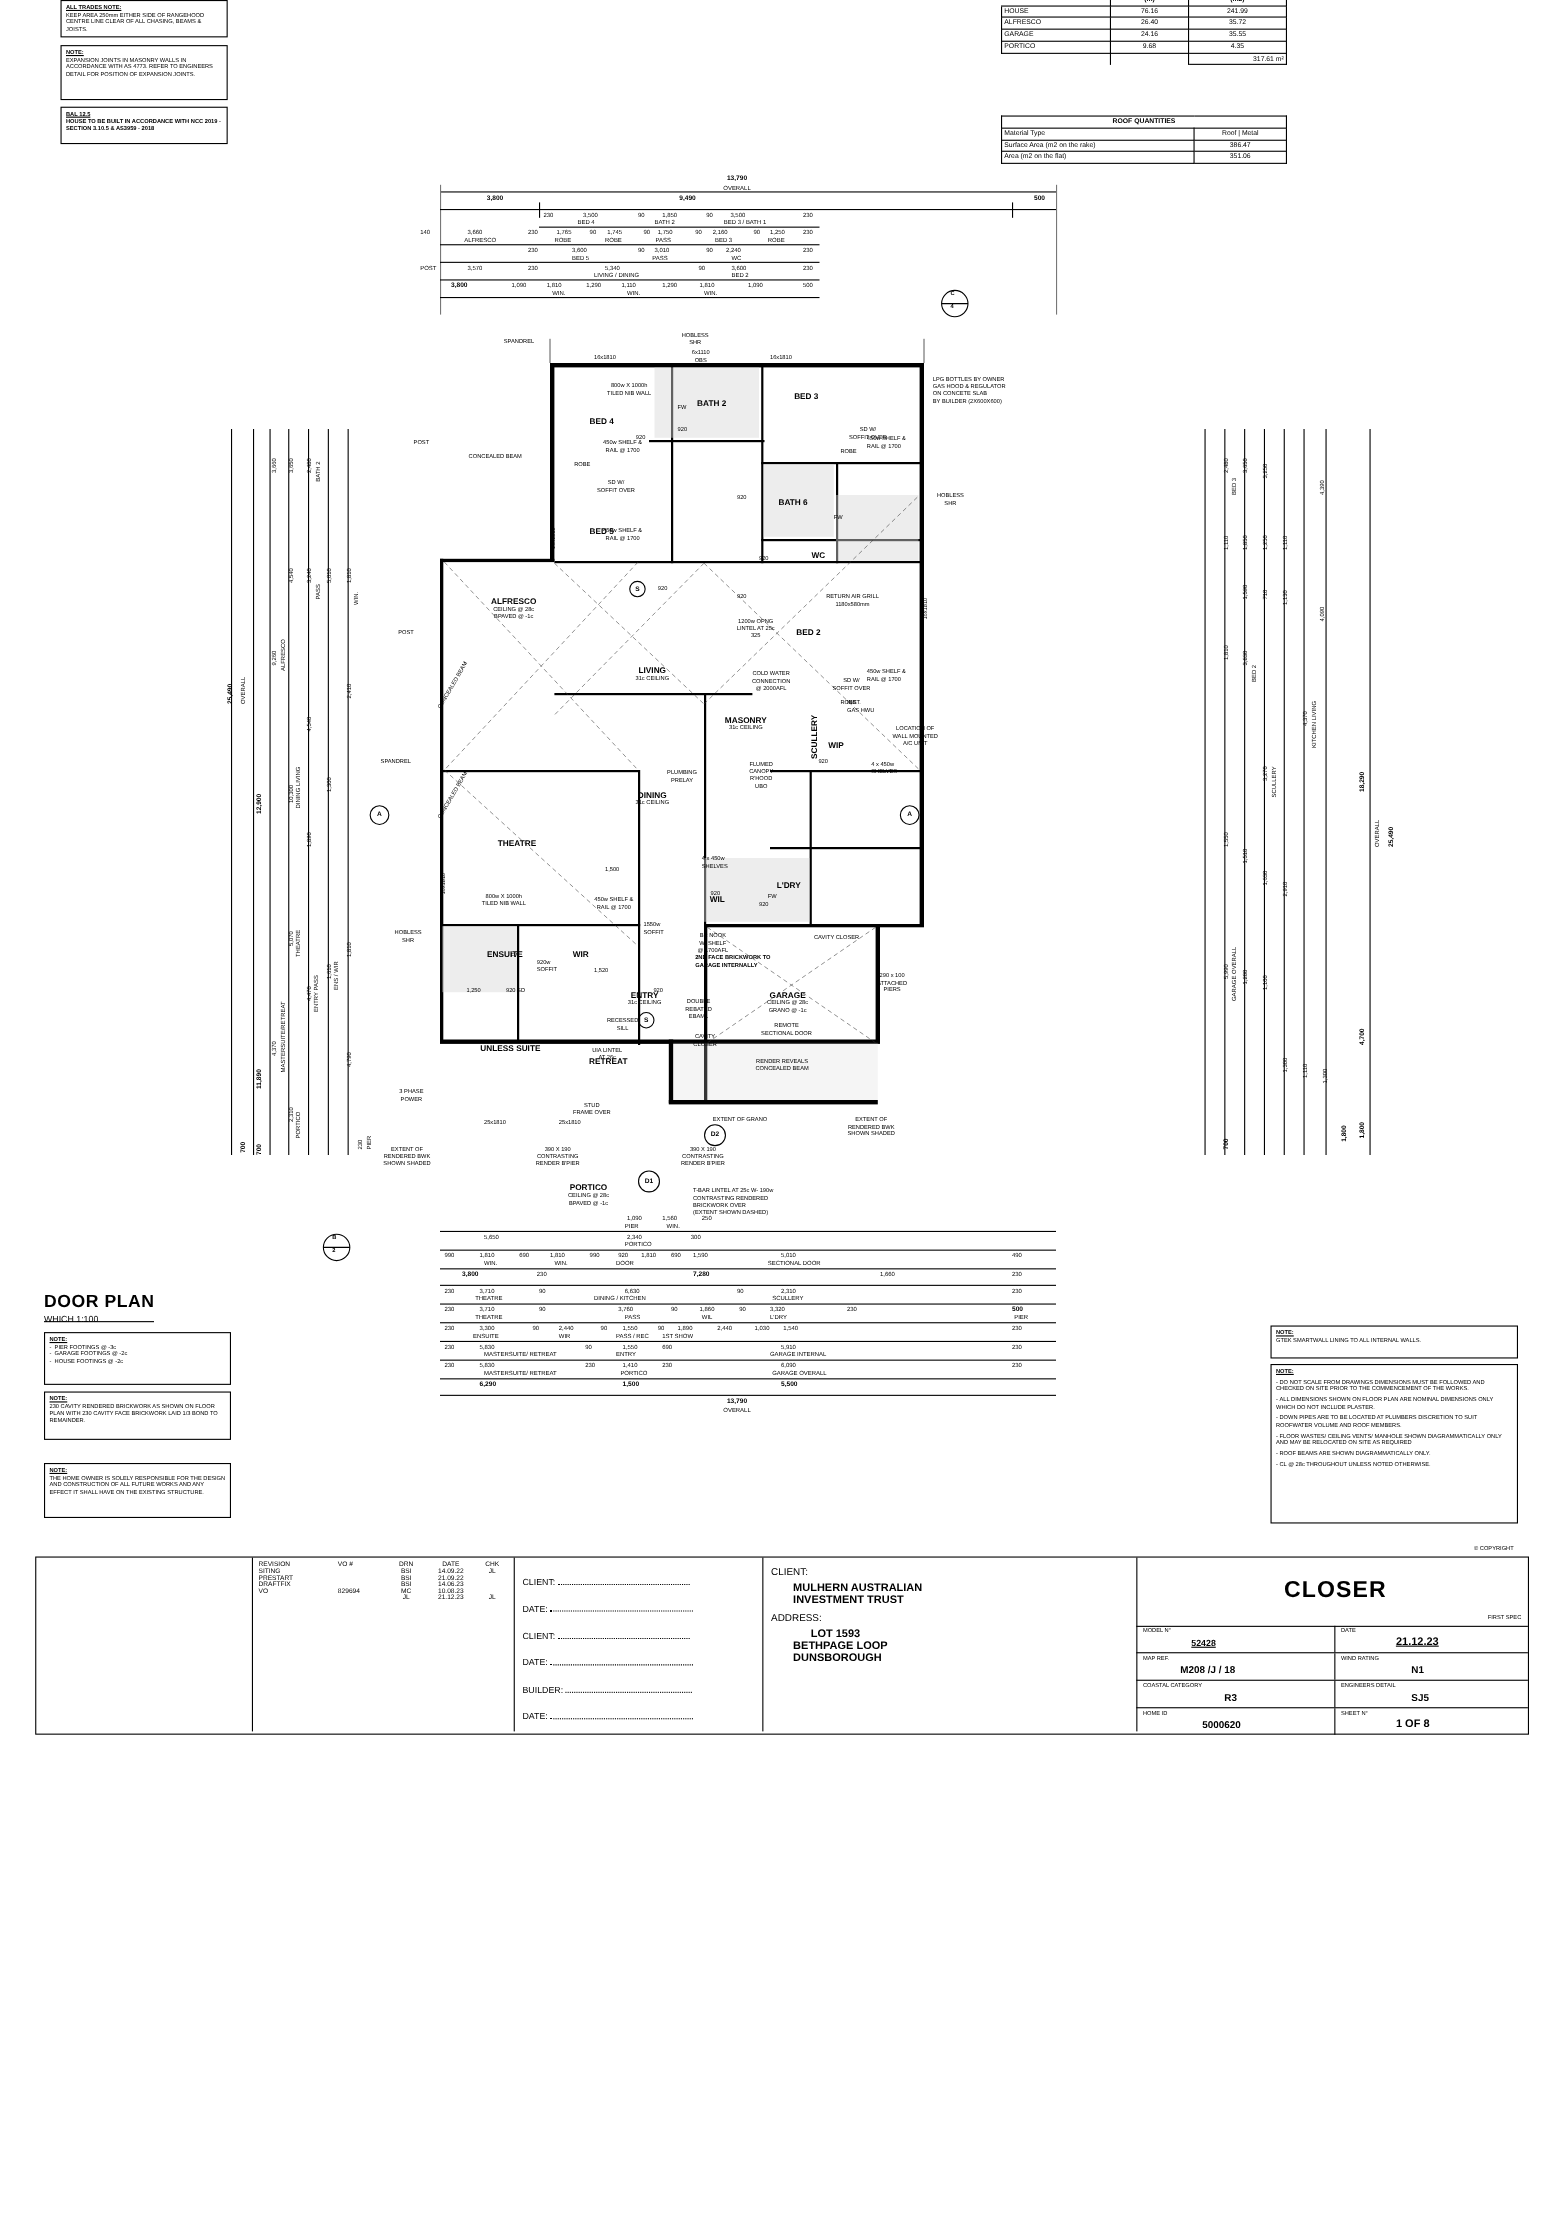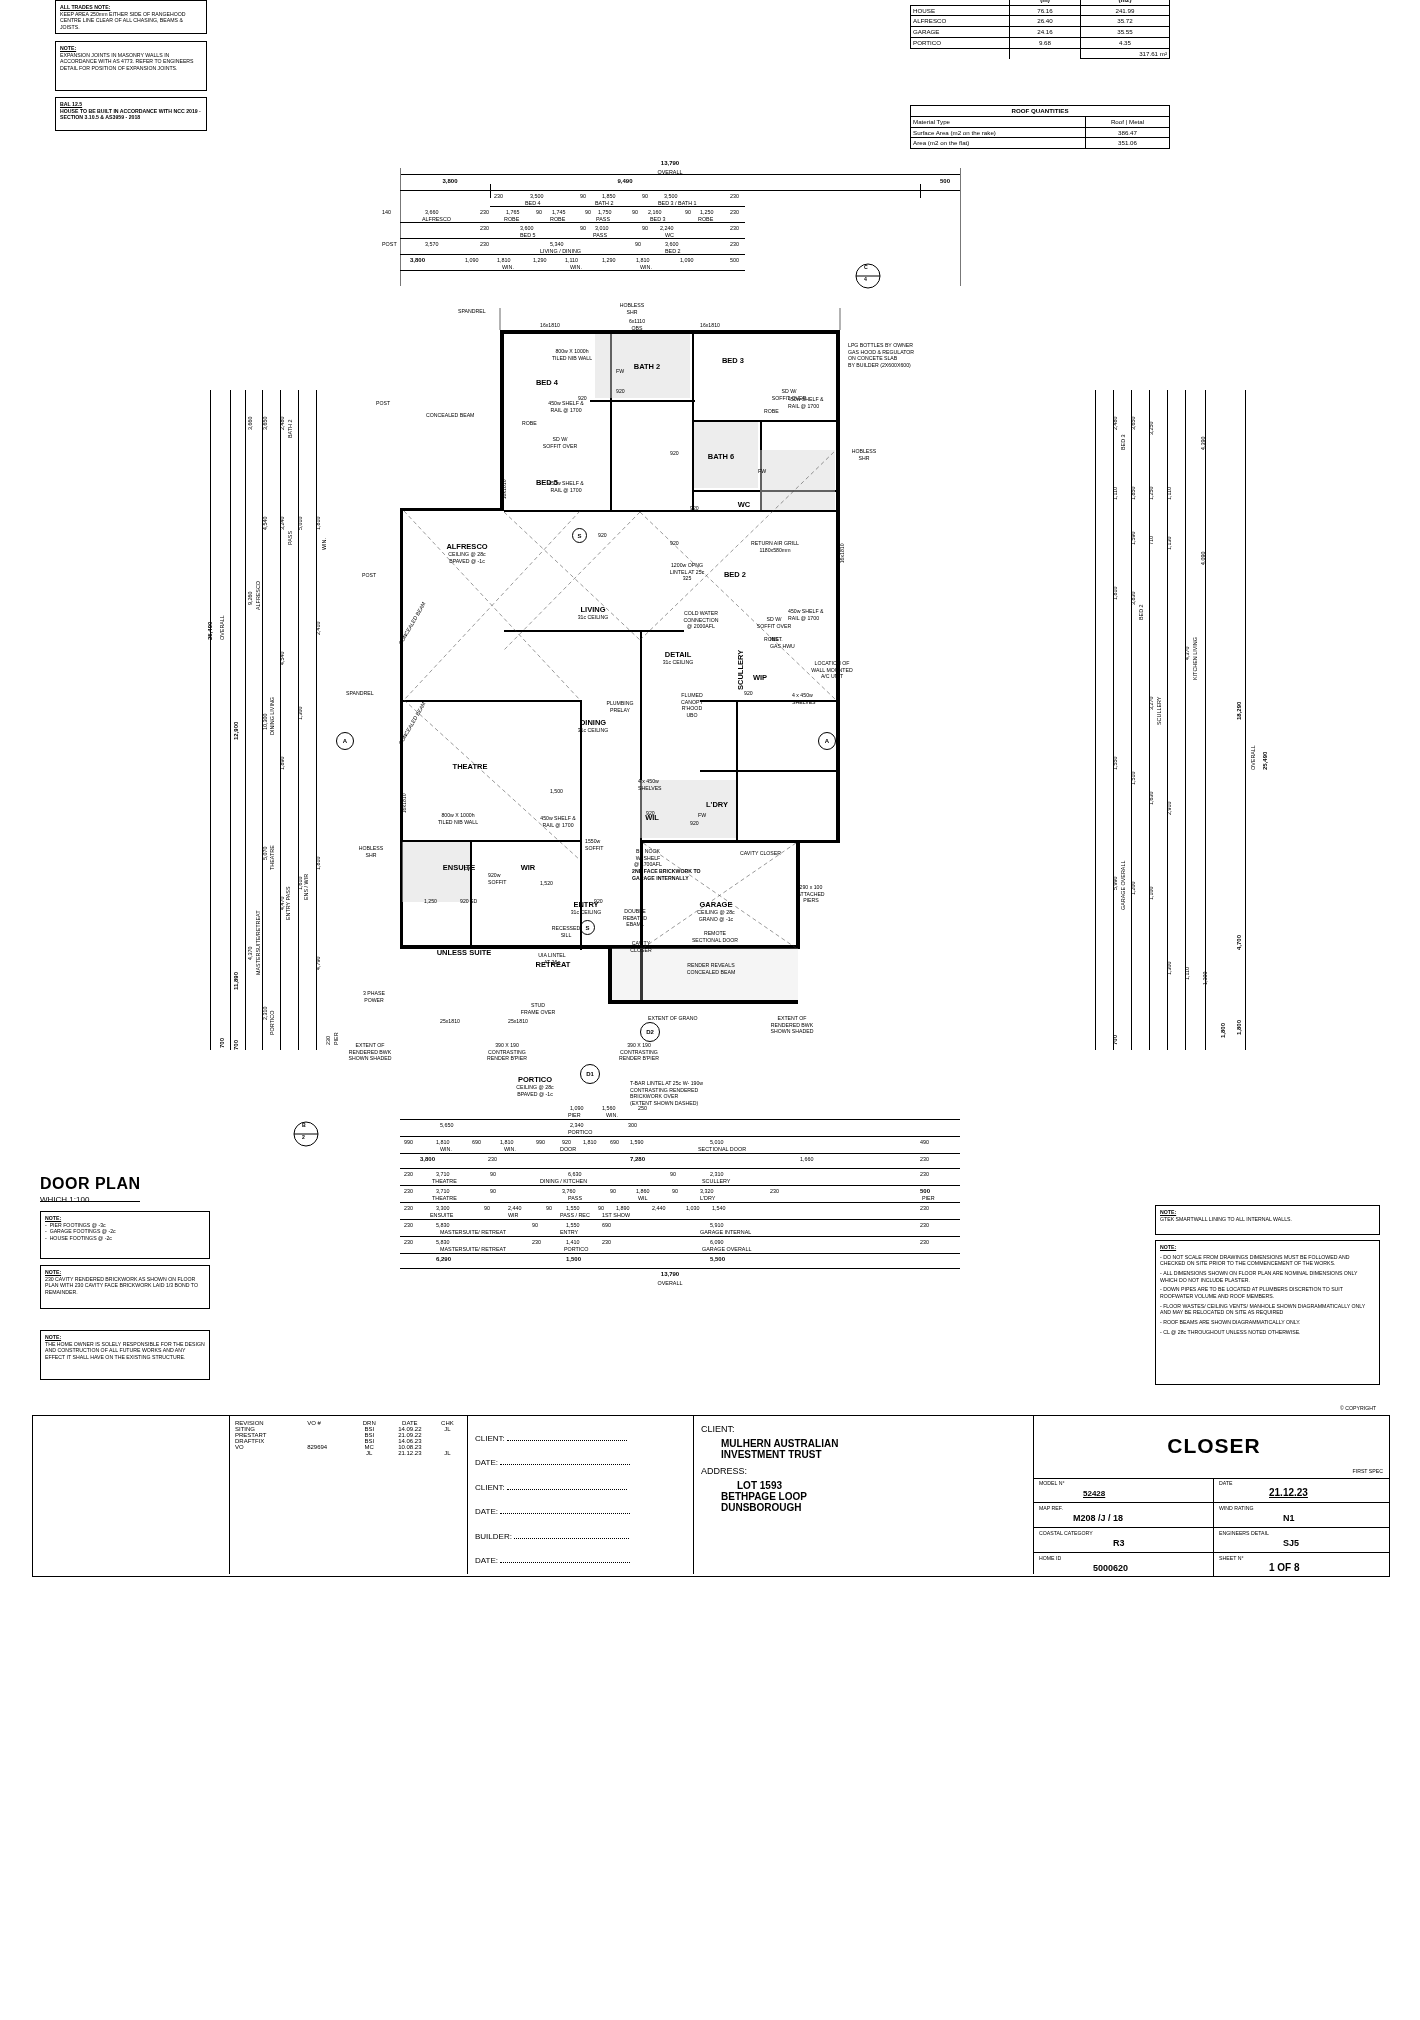--- a/index.html
+++ b/index.html
@@ -370,21 +370,21 @@
     <div class="room" style="left:360px;top:270px;width:70px;"><span>BED 2</span></div>
     <div class="room" style="left:82px;top:242px;width:90px;">
       <span>ALFRESCO</span>
       <div class="tiny" style="font-weight:normal;">CEILING @ 28c<br>BPAVED @ -1c</div>
     </div>
     <div class="room" style="left:218px;top:305px;width:70px;">
       <span>LIVING</span>
       <div class="tiny" style="font-weight:normal;">31c CEILING</div>
     </div>
     <div class="room" style="left:308px;top:350px;width:60px;">
-      <span>DETAIL</span>
+      <span>MASONRY</span>
       <div class="tiny" style="font-weight:normal;">31c CEILING</div>
     </div>
     <div class="room" style="left:400px;top:373px;width:40px;"><span>WIP</span></div>
     <div class="room" style="left:396px;top:390px;width:18px;transform:rotate(-90deg);transform-origin:0 0;"><span>SCULLERY</span></div>
     <div class="room" style="left:218px;top:418px;width:70px;">
       <span>DINING</span>
       <div class="tiny" style="font-weight:normal;">31c CEILING</div>
     </div>
     <div class="room" style="left:90px;top:462px;width:80px;"><span>THEATRE</span></div>
     <div class="room" style="left:292px;top:513px;width:40px;"><span>WIL</span></div>

